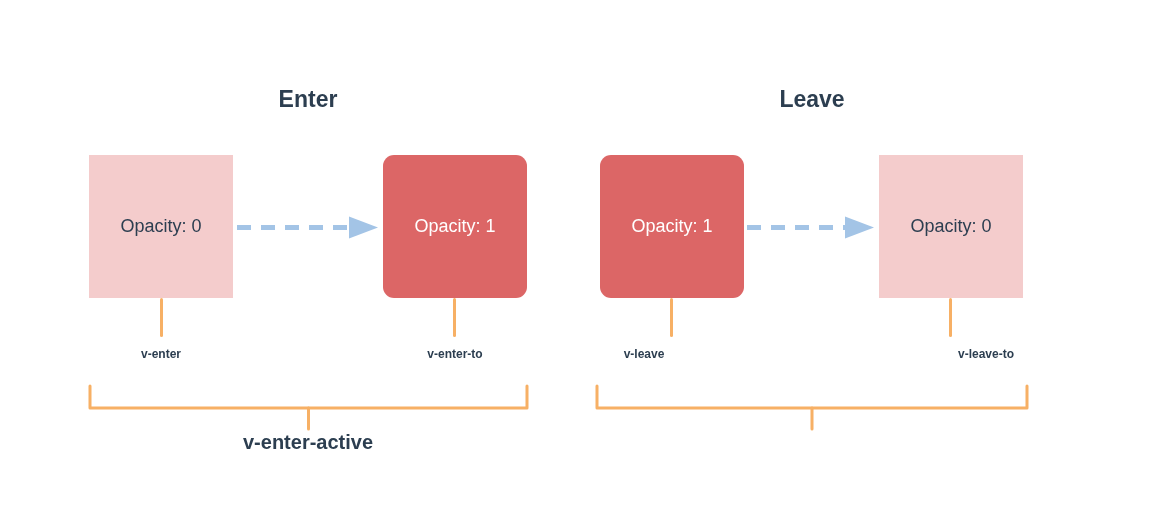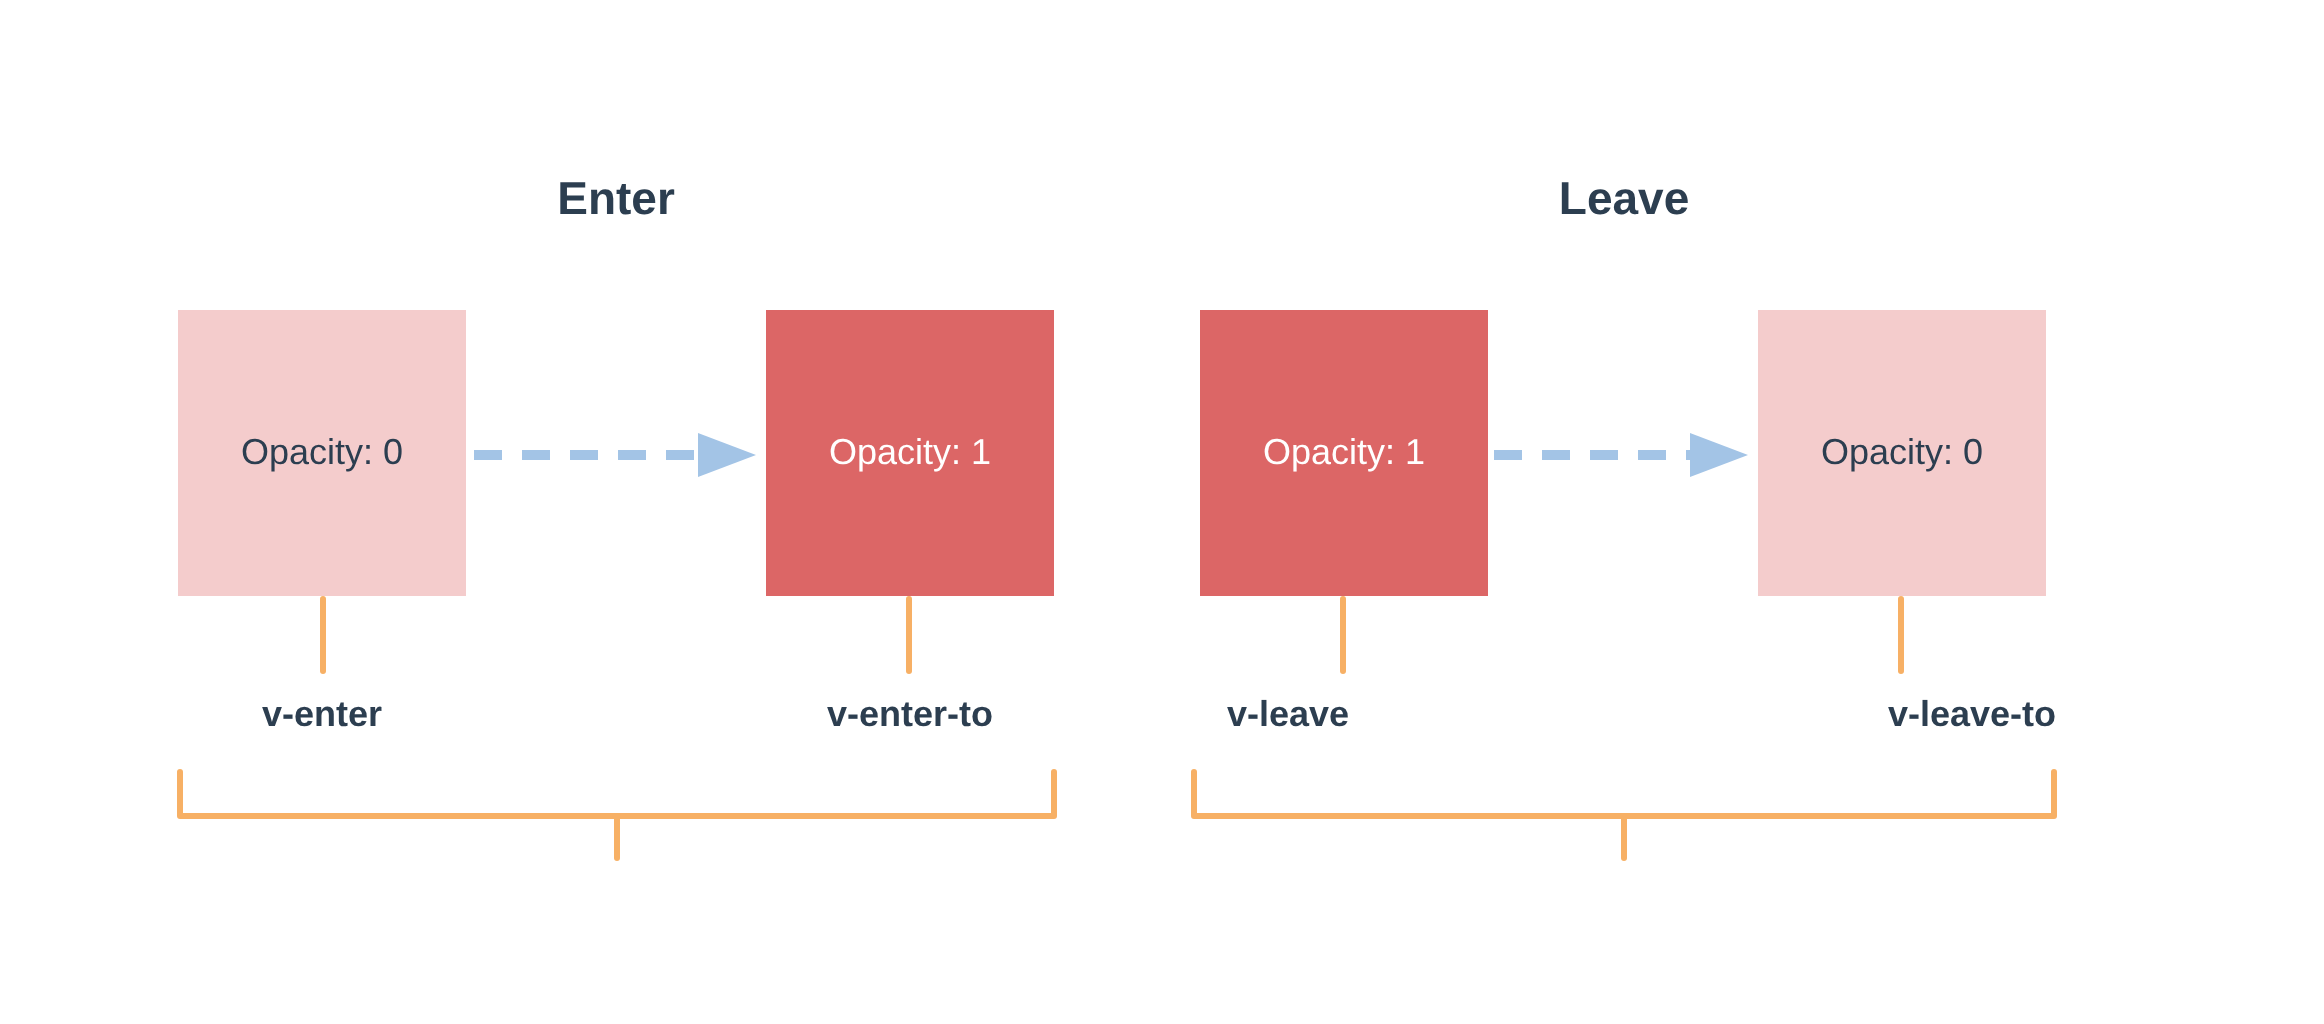--- a/index.html
+++ b/index.html
@@ -33,21 +33,21 @@
     top: 155px;
     width: 144px;
     height: 143px;
     display: flex;
     align-items: center;
     justify-content: center;
     font-size: 18px;
     white-space: nowrap;
   }
   .box.pink { background: var(--pink-box); color: var(--dark-text); }
-  .box.red  { background: var(--red-box);  color: var(--box-text-light); }
+  .box.red  { background: var(--red-box);  color: var(--box-text-light); border-radius: 11px; }
   .box-enter-start { left: 89px;  }
   .box-enter-end   { left: 383px; }
   .box-leave-start { left: 600px; }
   .box-leave-end   { left: 879px; }
 
   
   .arrow-svg { position: absolute; top: 214px; overflow: visible; }
   .arrow-enter { left: 237px; }
   .arrow-leave { left: 747px; }
   .arrow-line {
@@ -70,21 +70,21 @@
   .stem-enter-start { left: 160px; }
   .stem-enter-end   { left: 453px; }
   .stem-leave-start { left: 670px; }
   .stem-leave-end   { left: 949px; }
 
   
   .class-label {
     position: absolute;
     top: 347px;
     transform: translateX(-50%);
-    font-size: 18px;
+    font-size: 12px;
     font-weight: bold;
     color: var(--dark-text);
     white-space: nowrap;
   }
   .label-enter-start { left: 161px; }
   .label-enter-end   { left: 455px; }
   .label-leave-start { left: 644px; }
   .label-leave-end   { left: 986px; }
 
   
@@ -136,20 +136,21 @@
   <div class="stem stem-enter-end"></div>
 
   <div class="class-label label-enter-start">v-enter</div>
   <div class="class-label label-enter-end">v-enter-to</div>
 
   <svg class="bracket-svg bracket-enter" width="442" height="47" viewBox="0 0 442 47">
     <path class="bracket-path" d="M 2,1 L 2,23 L 439,23 L 439,1"></path>
     <path class="bracket-path" d="M 220.5,23 L 220.5,44"></path>
   </svg>
 
+  <div class="active-label active-enter">v-enter-active</div>
 
   <div class="section-title title-leave">Leave</div>
 
   <div class="box red box-leave-start">
     <span>Opacity: 1</span>
   </div>
 
   <svg class="arrow-svg arrow-leave" width="130" height="27" viewBox="0 0 130 27">
     <line class="arrow-line" x1="0" y1="13.5" x2="100" y2="13.5"></line>
     <polygon class="arrow-head" points="98,2.5 127,13.5 98,24.5"></polygon>

